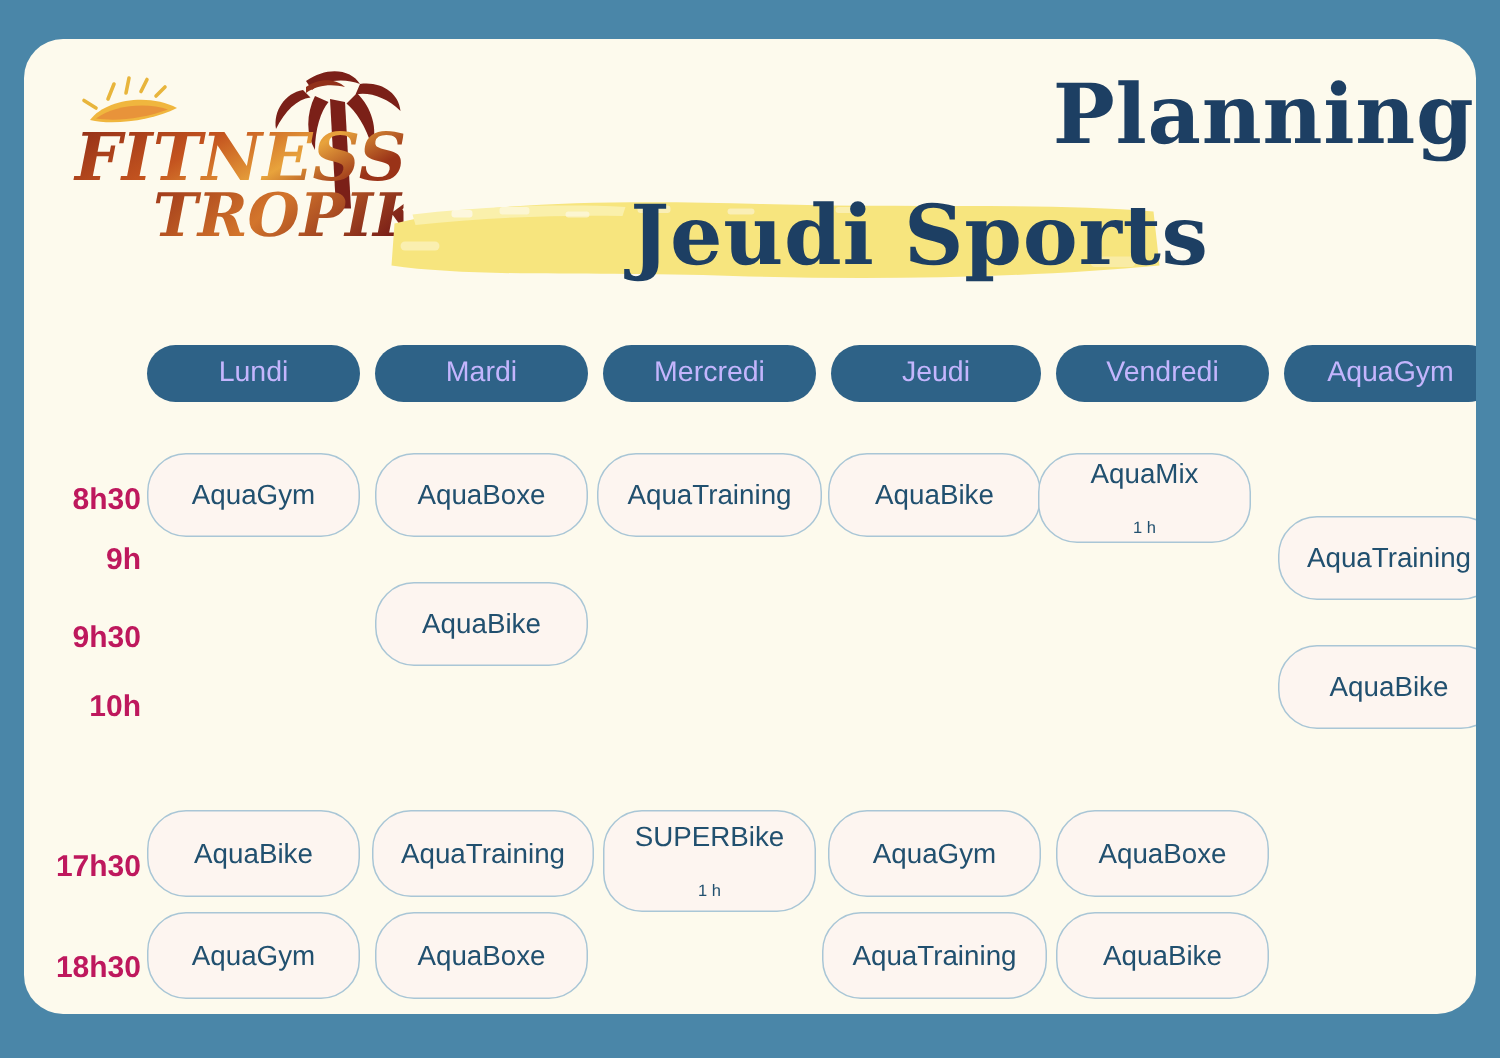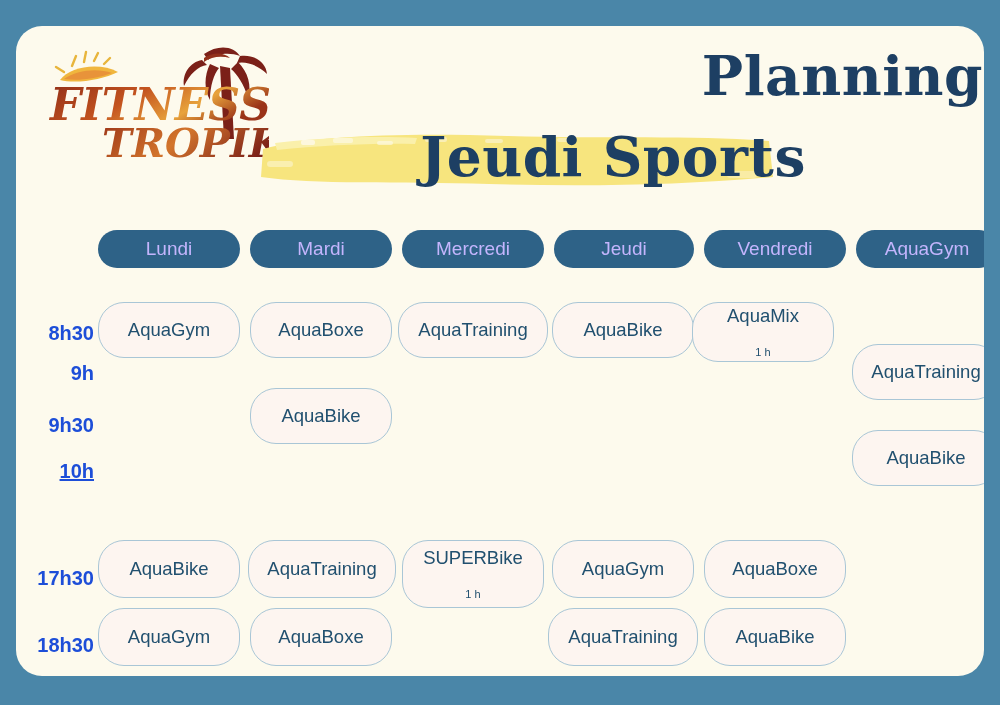--- a/index.html
+++ b/index.html
@@ -108,21 +108,21 @@
     font-size: 19px;
     line-height: 38px;
     text-align: center;
     box-sizing: border-box;
   }
 
   .time-label {
     position: absolute;
     width: 78px;
     text-align: right;
-    color: #1d4ed8;
+    color: #be185d;
     font-weight: bold;
     font-size: 20px;
     line-height: 22px;
   }
 
   .slot {
     position: absolute;
     background: #fdf5f0;
     border: 1.6px solid #a9c6d6;
     border-radius: 26px;
@@ -212,21 +212,21 @@
         <div class="day-pill" style="left: 234px; width: 142px;">Mardi</div>
         <div class="day-pill" style="left: 386px; width: 142px;">Mercredi</div>
         <div class="day-pill" style="left: 688px; width: 142px;">Vendredi</div>
         <div class="day-pill" style="left: 538px; width: 140px;">Jeudi</div>
         <div class="day-pill" style="left: 840px; width: 142px;">AquaGym</div>
       </div>
     <div>
         <div class="time-label" style="left: 0px; top: 100px;">8h30</div>
         <div class="time-label" style="left: 0px; top: 140px;">9h</div>
         <div class="time-label" style="left: 0px; top: 192px;">9h30</div>
-        <div class="time-label" style="left: 0px; top: 238px; text-decoration: underline;">10h</div>
+        <div class="time-label" style="left: 0px; top: 238px;">10h</div>
         <div class="time-label" style="left: 0px; top: 345px;">17h30</div>
         <div class="time-label" style="left: 0px; top: 412px; text-align: right;">18h30</div>
       </div>
     <div>
         <div class="slot" style="left: 82px; top: 80px; width: 142px; height: 56px;">
           <span>AquaGym</span>
         </div>
         <div class="slot" style="left: 234px; top: 80px; width: 142px; height: 56px;">
           <span>AquaBoxe</span>
         </div>

